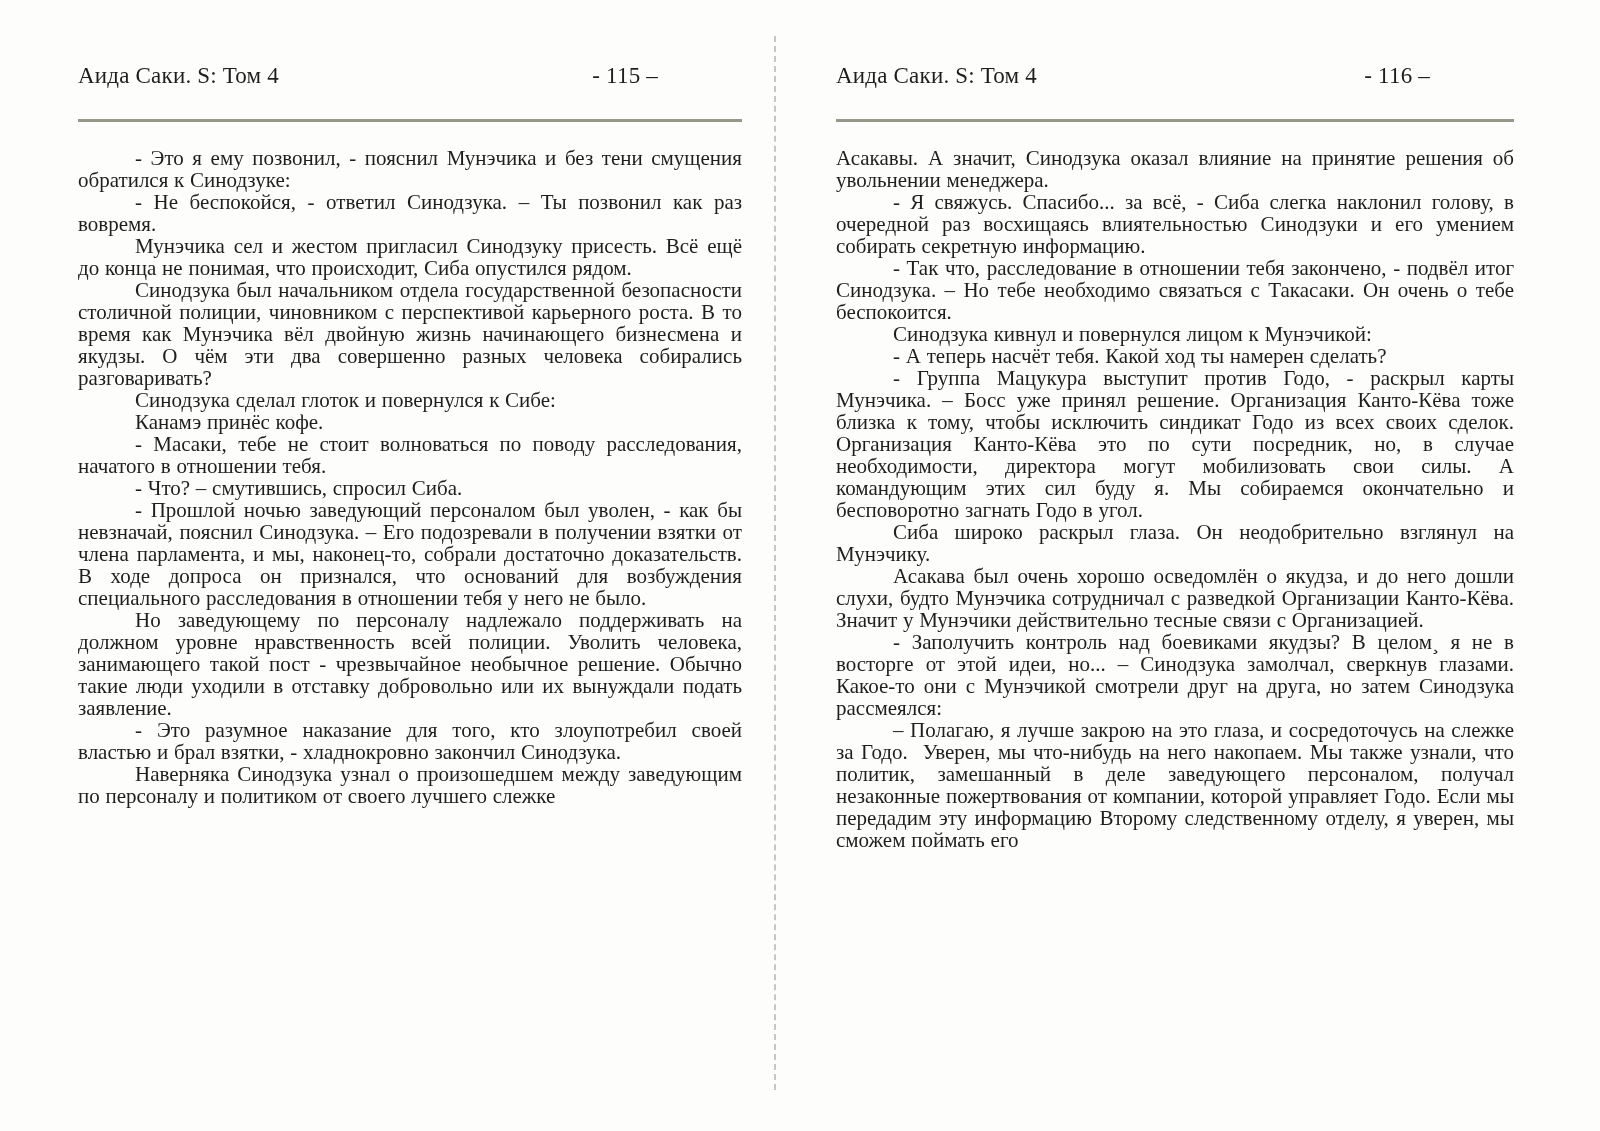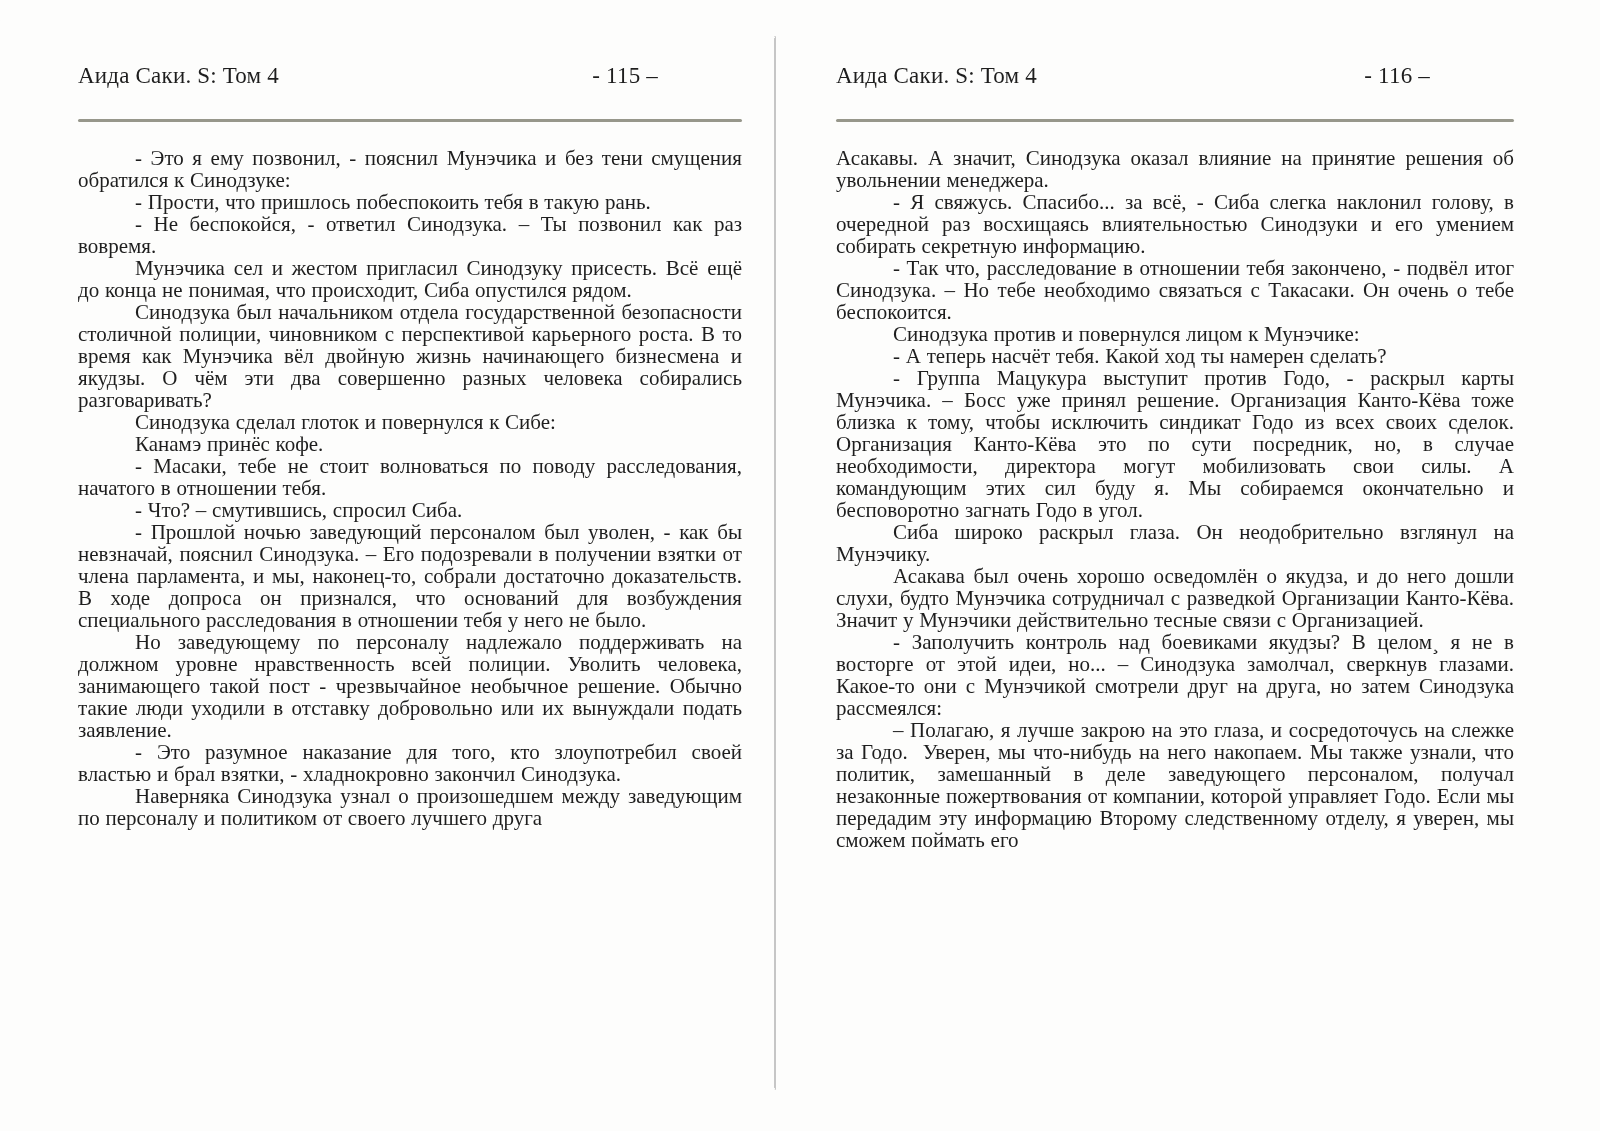--- a/index.html
+++ b/index.html
@@ -1,21 +1,21 @@
 <!DOCTYPE html>
 <html lang="ru" style="--text-color: #1e1e1e; --rule-color: #97978b; --divider-color: #c6c6c6; --bg-color: #fdfdfc;"><head>
 <meta charset="utf-8">
 <style>
   :root{
     --text-color:#1e1e1e;
     --rule-color:#97978b;
     --divider-color:#c6c6c6;
     --bg-color:#fdfdfc;
   }
-  *{box-sizing:border-box;border-radius:23px;}
+  *{box-sizing:border-box;}
   html,body{margin:0;padding:0;}
   body{
     width:1600px;height:1131px;
     background:var(--bg-color);
     font-family:"Liberation Serif","DejaVu Serif",serif;
     color:var(--text-color);
     -webkit-font-smoothing:antialiased;
   }
   .spread{
     position:relative;
@@ -62,48 +62,47 @@
 <div class="spread">
 
   <div class="page page-left">
     <div class="page-header">
       <span>Аида Саки. S: Том 4</span>
       <span class="page-number">- 115 –</span>
     </div>
     <div class="rule"></div>
     <div class="page-body">
         <p>- Это я ему позвонил, - пояснил Мунэчика и без тени смущения обратился к Синодзуке:</p>
-        <p>- Прости, что пришлось побеспокоить тебя в такую рань.</p>
         <p>- Не беспокойся, - ответил Синодзука. – Ты позвонил как раз вовремя.</p>
         <p>Мунэчика сел и жестом пригласил Синодзуку присесть. Всё ещё до конца не понимая, что происходит, Сиба опустился рядом.</p>
         <p>Синодзука был начальником отдела государственной безопасности столичной полиции, чиновником с перспективой карьерного роста. В то время как Мунэчика вёл двойную жизнь начинающего бизнесмена и якудзы. О чём эти два совершенно разных человека собирались разговаривать?</p>
         <p>Синодзука сделал глоток и повернулся к Сибе:</p>
         <p>Канамэ принёс кофе.</p>
         <p>- Масаки, тебе не стоит волноваться по поводу расследования, начатого в отношении тебя.</p>
         <p>- Что? – смутившись, спросил Сиба.</p>
         <p>- Прошлой ночью заведующий персоналом был уволен, - как бы невзначай, пояснил Синодзука. – Его подозревали в получении взятки от члена парламента, и мы, наконец-то, собрали достаточно доказательств. В ходе допроса он признался, что оснований для возбуждения специального расследования в отношении тебя у него не было.</p>
         <p>Но заведующему по персоналу надлежало поддерживать на должном уровне нравственность всей полиции. Уволить человека, занимающего такой пост - чрезвычайное необычное решение. Обычно такие люди уходили в отставку добровольно или их вынуждали подать заявление.</p>
         <p>- Это разумное наказание для того, кто злоупотребил своей властью и брал взятки, - хладнокровно закончил Синодзука.</p>
-        <p>Наверняка Синодзука узнал о произошедшем между заведующим по персоналу и политиком от своего лучшего друга</p>
+        <p>Наверняка Синодзука узнал о произошедшем между заведующим по персоналу и политиком от своего лучшего слежке</p>
       </div>
   </div>
 
   <div class="divider"></div>
 
   <div class="page page-right">
     <div class="page-header">
       <span>Аида Саки. S: Том 4</span>
       <span class="page-number">- 116 –</span>
     </div>
     <div class="rule"></div>
     <div class="page-body">
         <p class="no-indent">Асакавы. А значит, Синодзука оказал влияние на принятие решения об увольнении менеджера.</p>
         <p>- Я свяжусь. Спасибо... за всё, - Сиба слегка наклонил голову, в очередной раз восхищаясь влиятельностью Синодзуки и его умением собирать секретную информацию.</p>
         <p>- Так что, расследование в отношении тебя закончено, - подвёл итог Синодзука. – Но тебе необходимо связаться с Такасаки. Он очень о тебе беспокоится.</p>
-        <p>Синодзука против и повернулся лицом к Мунэчике:</p>
+        <p>Синодзука кивнул и повернулся лицом к Мунэчикой:</p>
         <p>- А теперь насчёт тебя. Какой ход ты намерен сделать?</p>
         <p>- Группа Мацукура выступит против Годо, - раскрыл карты Мунэчика. – Босс уже принял решение. Организация Канто-Кёва тоже близка к тому, чтобы исключить синдикат Годо из всех своих сделок. Организация Канто-Кёва это по сути посредник, но, в случае необходимости, директора могут мобилизовать свои силы. А командующим этих сил буду я. Мы собираемся окончательно и бесповоротно загнать Годо в угол.</p>
         <p>Сиба широко раскрыл глаза. Он неодобрительно взглянул на Мунэчику.</p>
         <p>Асакава был очень хорошо осведомлён о якудза, и до него дошли слухи, будто Мунэчика сотрудничал с разведкой Организации Канто-Кёва. Значит у Мунэчики действительно тесные связи с Организацией.</p>
         <p>- Заполучить контроль над боевиками якудзы? В целом¸ я не в восторге от этой идеи, но... – Синодзука замолчал, сверкнув глазами. Какое-то они с Мунэчикой смотрели друг на друга, но затем Синодзука рассмеялся:</p>
         <p>– Полагаю, я лучше закрою на это глаза, и сосредоточусь на слежке за Годо.&nbsp; Уверен, мы что-нибудь на него накопаем. Мы также узнали, что политик, замешанный в деле заведующего персоналом, получал незаконные пожертвования от компании, которой управляет Годо. Если мы передадим эту информацию Второму следственному отделу, я уверен, мы сможем поймать его</p>
       </div>
   </div>
 
 </div>

